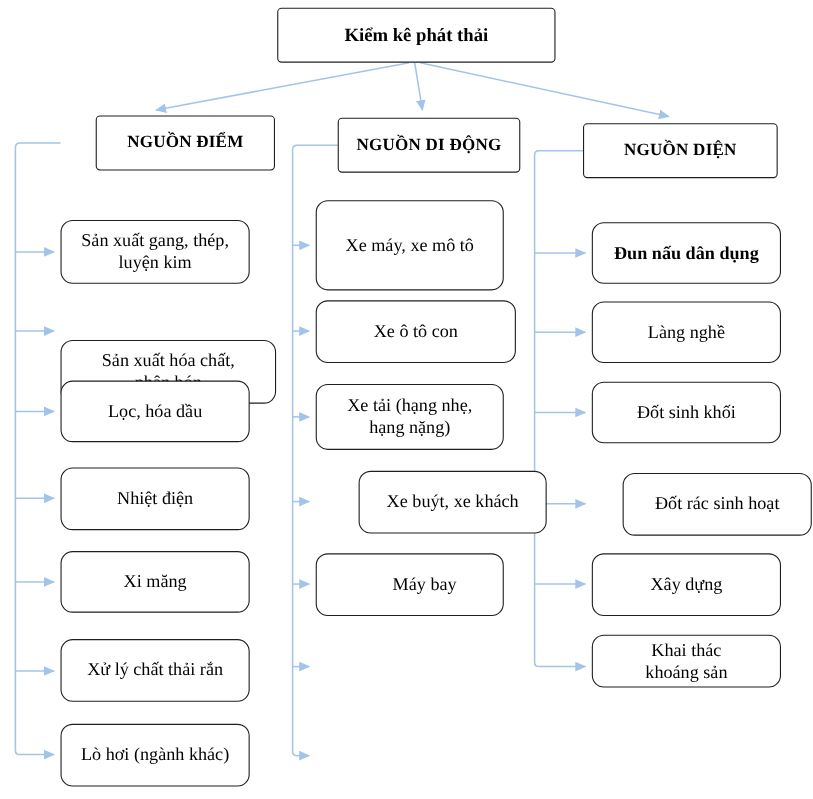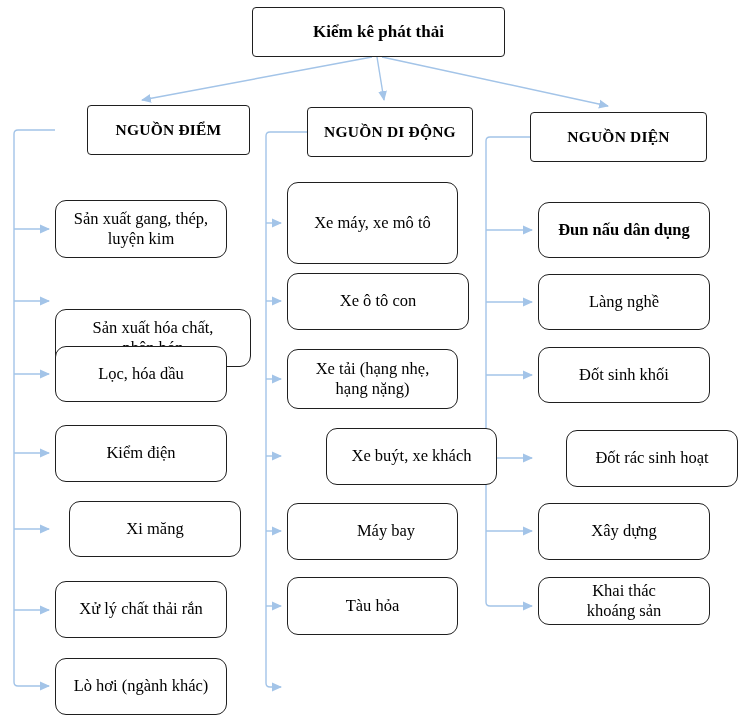--- a/index.html
+++ b/index.html
@@ -96,32 +96,31 @@
 
   <div class="node header" style="left:55px; top:105px; width:163px; height:50px;margin-left:32px;">NGUỒN ĐIỂM</div>
   <div class="node header" style="left:307px; top:107px; width:166px; height:50px;">NGUỒN DI ĐỘNG</div>
   <div class="node header" style="left:530px; top:112px; width:177px; height:50px;">NGUỒN DIỆN</div>
 
   <div class="node" style="left:55px; top:200px; width:172px; height:58px;">Sản xuất gang, thép,
 luyện kim</div>
   <div class="node" style="left:55px; top:272px; width:196px; height:58px;margin-top:37px;">Sản xuất hóa chất,
 phân bón</div>
   <div class="node" style="left:55px; top:346px; width:172px; height:56px;">Lọc, hóa dầu</div>
-  <div class="node" style="left:55px; top:425px; width:172px; height:57px;">Kiểm điện</div>
-  <div class="node" style="left:55px; top:501px; width:172px; height:56px;margin-left:14px;">Xi măng</div>
+  <div class="node" style="left:55px; top:425px; width:172px; height:57px;">Nhiệt điện</div>
+  <div class="node" style="left:55px; top:501px; width:172px; height:56px;">Xi măng</div>
   <div class="node" style="left:55px; top:581px; width:172px; height:57px;">Xử lý chất thải rắn</div>
   <div class="node" style="left:55px; top:658px; width:172px; height:57px;">Lò hơi (ngành khác)</div>
 
   <div class="node" style="left:287px; top:182px; width:171px; height:82px;">Xe máy, xe mô tô</div>
   <div class="node" style="left:287px; top:273px; width:182px; height:57px;">Xe ô tô con</div>
   <div class="node" style="left:287px; top:349px; width:171px; height:60px;">Xe tải (hạng nhẹ,
 hạng nặng)</div>
   <div class="node" style="left:287px; top:428px; width:171px; height:57px;margin-left:39px;">Xe buýt, xe khách</div>
   <div class="node" style="left:287px; top:503px; width:171px; height:57px;padding-left:35px;">Máy bay</div>
-  <div class="node" style="left:287px; top:577px; width:171px; height:58px;">Tàu hỏa</div>
 
   <div class="node" style="left:538px; top:202px; width:172px; height:56px;font-weight:bold;">Đun nấu dân dụng</div>
   <div class="node" style="left:538px; top:274px; width:172px; height:56px;">Làng nghề</div>
   <div class="node" style="left:538px; top:347px; width:172px; height:56px;">Đốt sinh khối</div>
   <div class="node" style="left:566px; top:430px; width:172px; height:57px;text-align:right;">Đốt rác sinh hoạt</div>
   <div class="node" style="left:538px; top:503px; width:172px; height:57px;">Xây dựng</div>
   <div class="node" style="left:538px; top:577px; width:172px; height:48px;">Khai thác
 khoáng sản</div>
 
 </div>

